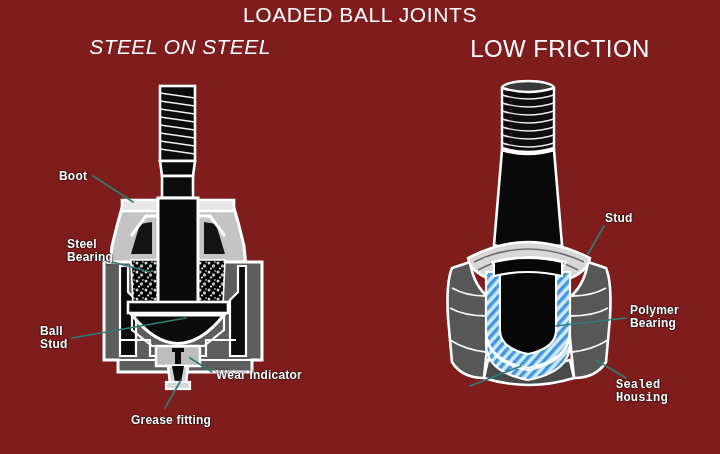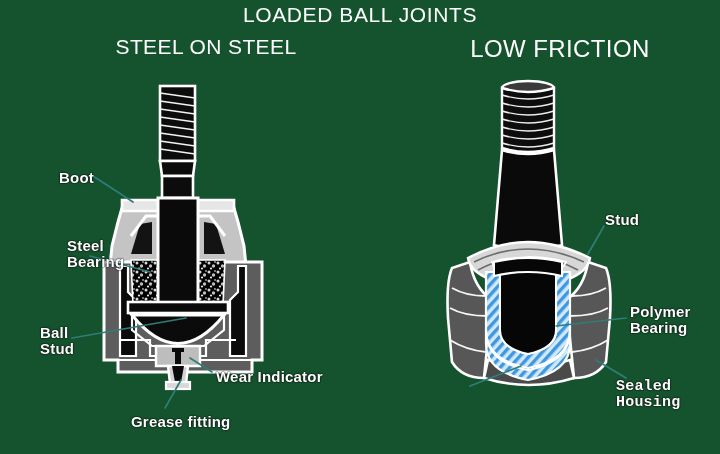--- a/index.html
+++ b/index.html
@@ -5,58 +5,59 @@
 <style>
   html, body {
     margin: 0;
     padding: 0;
     background: #000000;
   }
   #stage {
     position: relative;
     width: 720px;
     height: 454px;
-    background: #14532d;
+    background: #7f1d1d;
     overflow: hidden;
     font-family: "Liberation Sans", sans-serif;
   }
   .txt {
     position: absolute;
     color: #ffffff;
     white-space: pre;
     line-height: 1.08;
     letter-spacing: 0.2px;
   }
   #title {
     left: 0;
     top: 4px;
     width: 720px;
     text-align: center;
     font-size: 21px;
     letter-spacing: 0.6px;
     font-weight: 400;
   }
   #sub-left {
-    left: 86px;
+    left: 60px;
     top: 36px;
     width: 240px;
     text-align: center;
     font-size: 21px;
     letter-spacing: 0.4px;
+    font-style: italic;
   }
   #sub-right {
     left: 440px;
     top: 36px;
     width: 240px;
     text-align: center;
     font-size: 24px;
     letter-spacing: 0.4px;
   }
   .callout {
-    font-size: 15px;
+    font-size: 12px;
     font-weight: bold;
     text-shadow: 0 0 1px #000, 0 0 2px #000;
   }
   svg.layer {
     position: absolute;
     left: 0;
     top: 0;
     width: 720px;
     height: 454px;
     pointer-events: none;

